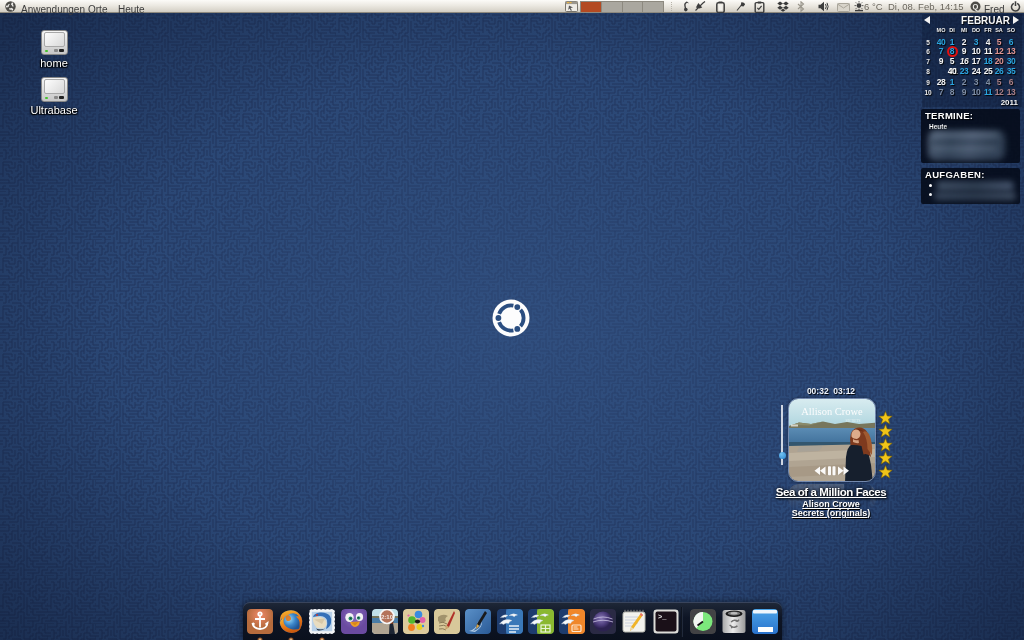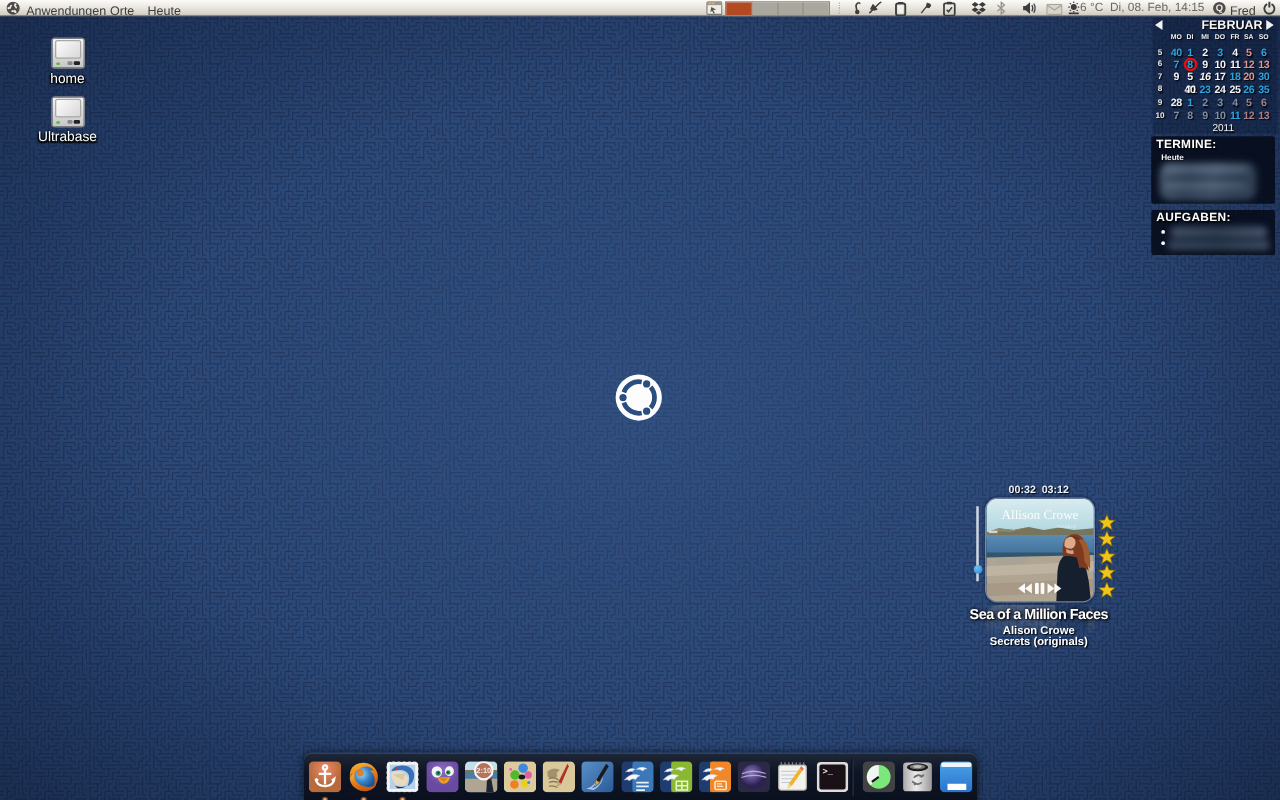--- a/index.html
+++ b/index.html
@@ -30,21 +30,21 @@
 .cw { color:#f4f4f4; } .cc { color:#2ba4de; } .cs { color:#e09490; }
 .cfg { color:#7f8ea4; } .cfs { color:#a97f85; }
 .infoblk { position:absolute; left:921px; width:99px; background:rgba(4,10,24,0.88); border-radius:2px; }
 .ihdr { color:#fff; font-weight:bold; font-size:9.5px; text-shadow:1px 1px 1px #000; letter-spacing:0.3px; padding:1px 0 0 4px; }
 .smudge { position:absolute; border-radius:8px; filter:blur(3px); }
 #mtimes { position:absolute; left:800px; top:386px; width:62px; text-align:center; color:#eef2f8; font-size:8.5px; font-weight:bold; text-shadow:1px 1px 1px #000; }
 #album { position:absolute; left:788px; top:398px; width:88px; height:84px; border-radius:10px; overflow:hidden;
   border:1px solid rgba(190,205,235,0.5); box-shadow:0 0 2px rgba(0,0,0,0.6); }
 #albumref { position:absolute; left:788px; top:484px; width:88px; height:26px; border-radius:10px; overflow:hidden; opacity:0.3;
   -webkit-mask-image:linear-gradient(rgba(0,0,0,0.9),transparent); mask-image:linear-gradient(rgba(0,0,0,0.9),transparent); }
-.mtxt { position:absolute; width:200px; left:731px; text-align:center; color:#fff; }
+.mtxt { position:absolute; width:200px; left:731px; text-align:center; color:#fff;text-decoration:underline; }
 #dock { position:absolute; left:243px; top:602px; width:539px; height:38px;
   background:linear-gradient(#1e2737, #0e1525 40%, #0a101d); border-radius:7px 7px 0 0;
   border-top:1px solid #39445c; box-shadow:0 0 6px rgba(0,0,0,0.55); }
 .dicon { position:absolute; top:6px; width:26px; height:25px; border-radius:4px; overflow:hidden; }
 .glow { position:absolute; top:34px; width:6px; height:5px; border-radius:50%;
   background:radial-gradient(closest-side, rgba(255,225,175,0.95), rgba(255,140,50,0.6) 55%, rgba(255,120,40,0)); }
 </style></head>
 <body>
 <svg style="position:absolute;left:0;top:0" width="1024" height="640">
 <defs>
@@ -223,21 +223,21 @@
 <div class="cd cfs" style="left:1004px;top:77px;">6</div>
 <div class="wn" style="left:923px;top:89px;">10</div>
 <div class="cd cfg" style="left:934px;top:87px;">7</div>
 <div class="cd cfg" style="left:945px;top:87px;">8</div>
 <div class="cd cfg" style="left:957px;top:87px;">9</div>
 <div class="cd cfg" style="left:969px;top:87px;">10</div>
 <div class="cd cc" style="left:981px;top:87px;">11</div>
 <div class="cd cfs" style="left:992px;top:87px;">12</div>
 <div class="cd cfs" style="left:1004px;top:87px;">13</div>
 <div class="abs" style="left:946.5px;top:45.5px;width:11.6px;height:11.6px;border:2.3px solid #e01010;border-radius:50%;"></div>
-<div class="abs" style="left:970px;top:97.5px;width:48px;color:#f2f2f2;font-weight:normal;font-size:8px;text-shadow:1px 1px 1px #000;">2011</div>
+<div class="abs" style="left:970px;top:97.5px;width:48px;text-align:right;color:#f2f2f2;font-weight:bold;font-size:8px;text-shadow:1px 1px 1px #000;">2011</div>
 
 <div class="infoblk" style="top:109px;height:54px;">
  <div class="ihdr">TERMINE:</div>
  <div style="color:#fff;font-weight:bold;font-size:6.5px;padding:2px 0 0 8px;text-shadow:1px 1px 1px #000;">Heute</div>
 </div>
 <div class="smudge" style="left:928px;top:130px;width:77px;height:30px;background:linear-gradient(100deg,#5a6a80,#394a5e 30%,#4e5e74 55%,#36465a 80%);opacity:0.9;"></div>
 <div class="smudge" style="left:932px;top:133px;width:66px;height:5px;background:#6e7e94;opacity:0.55;"></div>
 <div class="smudge" style="left:930px;top:141px;width:70px;height:4px;background:#2c3c50;opacity:0.6;"></div>
 <div class="smudge" style="left:933px;top:147px;width:64px;height:4px;background:#788aa0;opacity:0.45;"></div>
 <div class="smudge" style="left:930px;top:153px;width:68px;height:4px;background:#32425a;opacity:0.6;"></div>

